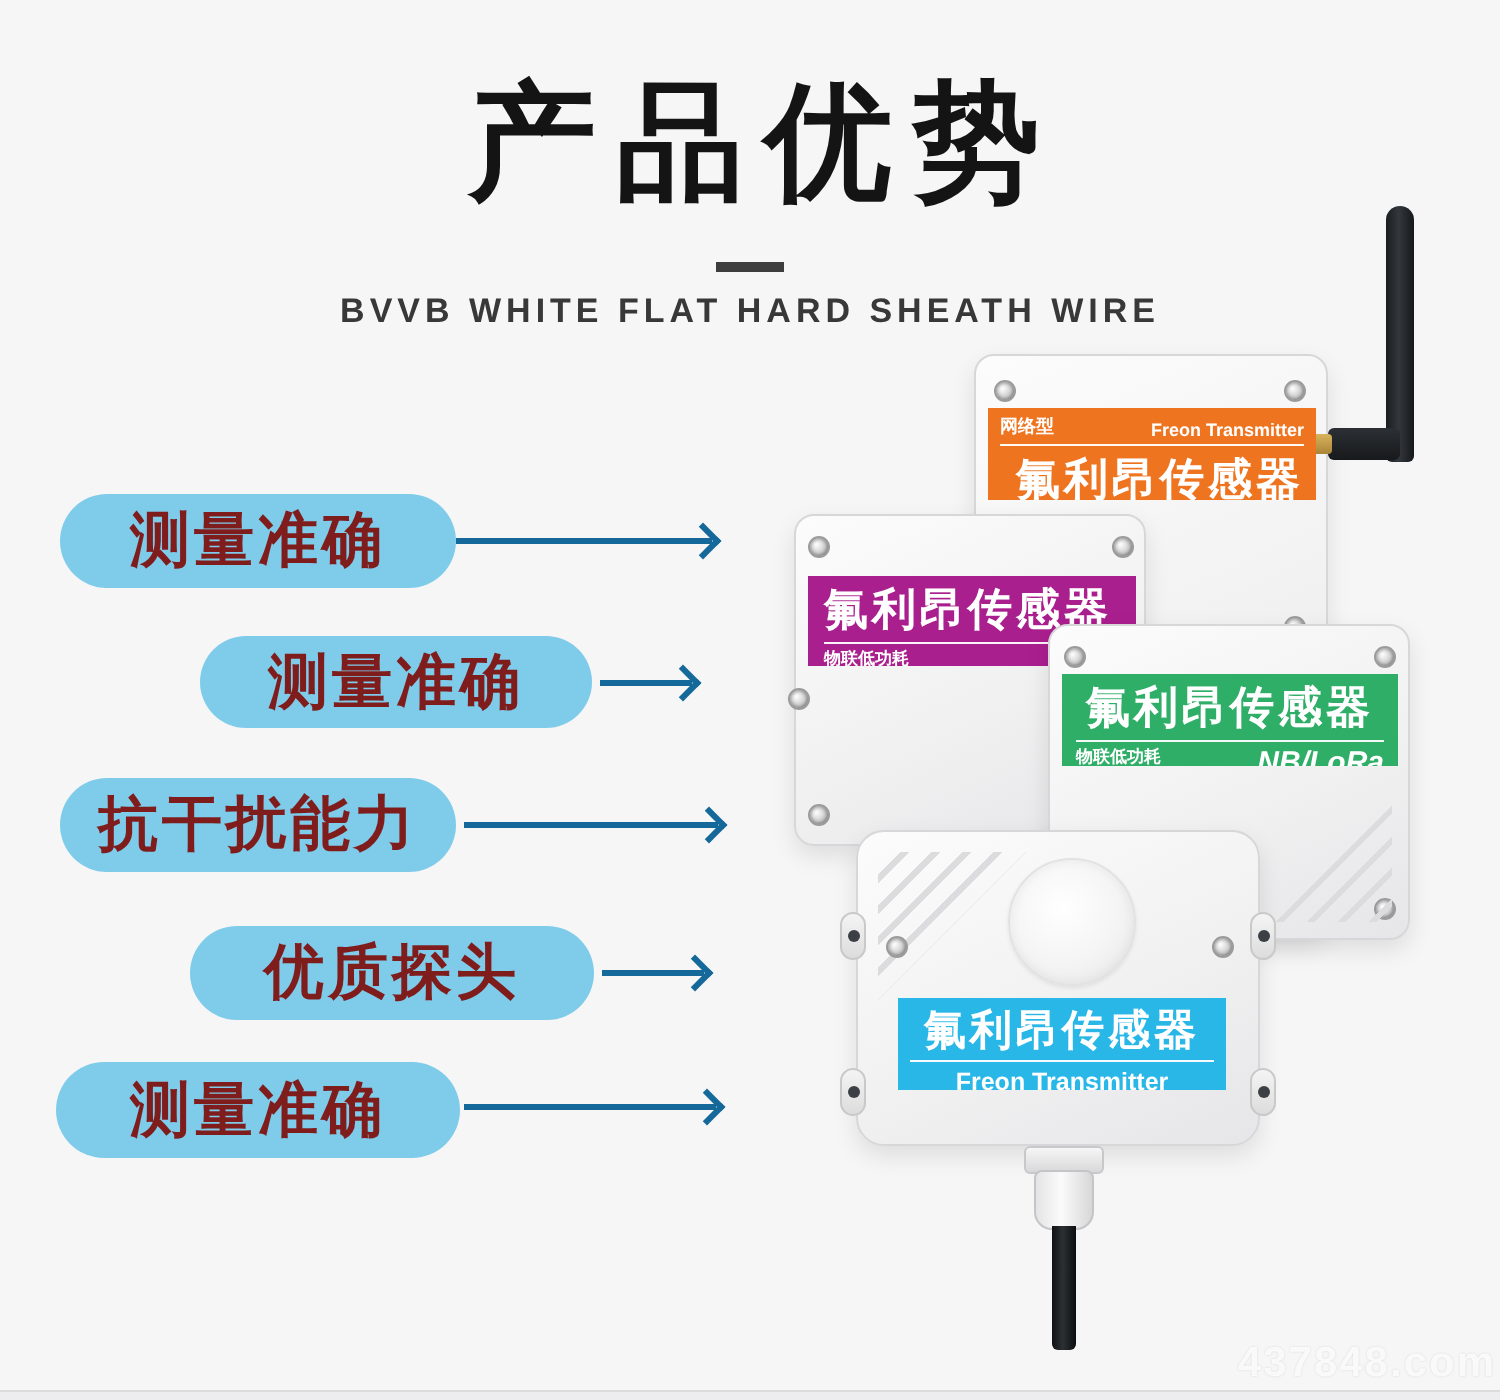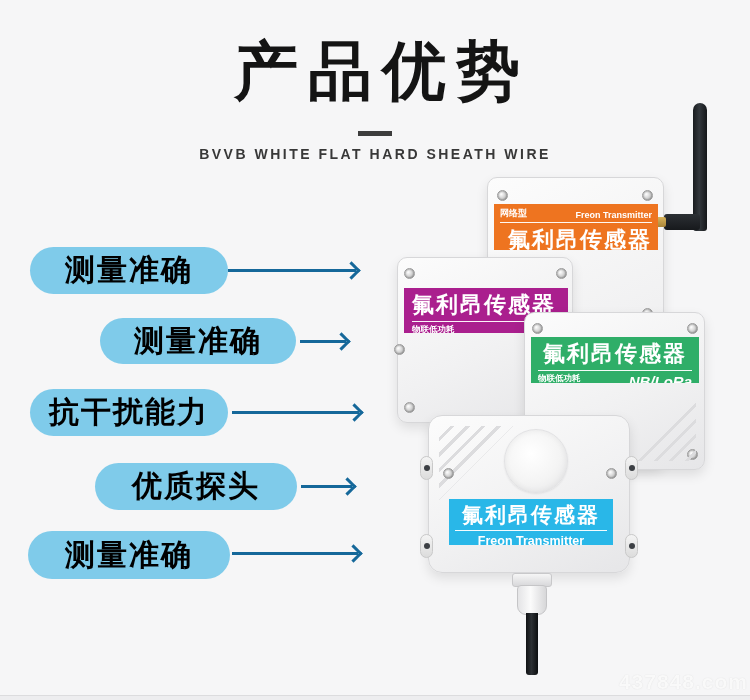--- a/index.html
+++ b/index.html
@@ -6,25 +6,25 @@
   html,body { background:#ffffff; }
   body { font-family:"Liberation Sans","DejaVu Sans",sans-serif; }
 
   .stage { position:relative; width:750px; height:700px; background:#f6f6f7; overflow:hidden; }
 
   
   .title { position:absolute; top:28px; left:0; width:750px; text-align:center;
            font-size:64px; font-weight:900; letter-spacing:10px; color:#141414;padding-left:14px; }
   .divider { position:absolute; top:131px; left:358px; width:34px; height:5px; background:#3d3d3d; }
   .subtitle { position:absolute; top:146px; left:0; width:750px; text-align:center;
-              font-size:14px; font-weight:700; letter-spacing:2.5px; color:#383838; }
+              font-size:17px; font-weight:700; letter-spacing:2.5px; color:#383838; }
 
   
   .pill { position:absolute; display:flex; align-items:center; justify-content:center;
-          background:#7fcbea; border-radius:24px; font-size:30px; font-weight:600; color:#000000;
+          background:#7fcbea; border-radius:24px; font-size:30px; font-weight:600; color:#7f1d1d;
           letter-spacing:2px; }
   .p1 { left:30px;  top:247px; width:198px; height:47px; }
   .p2 { left:100px; top:318px; width:196px; height:46px; }
   .p3 { left:30px;  top:389px; width:198px; height:47px; }
   .p4 { left:95px;  top:463px; width:202px; height:47px; }
   .p5 { left:28px;  top:531px; width:202px; height:48px; }
 
   .arrow { position:absolute; height:3px; background:#15689a; }
   .arrow::after { content:""; position:absolute; right:-2px; top:-5px; width:10px; height:10px;
                   border-top:3px solid #15689a; border-right:3px solid #15689a;

